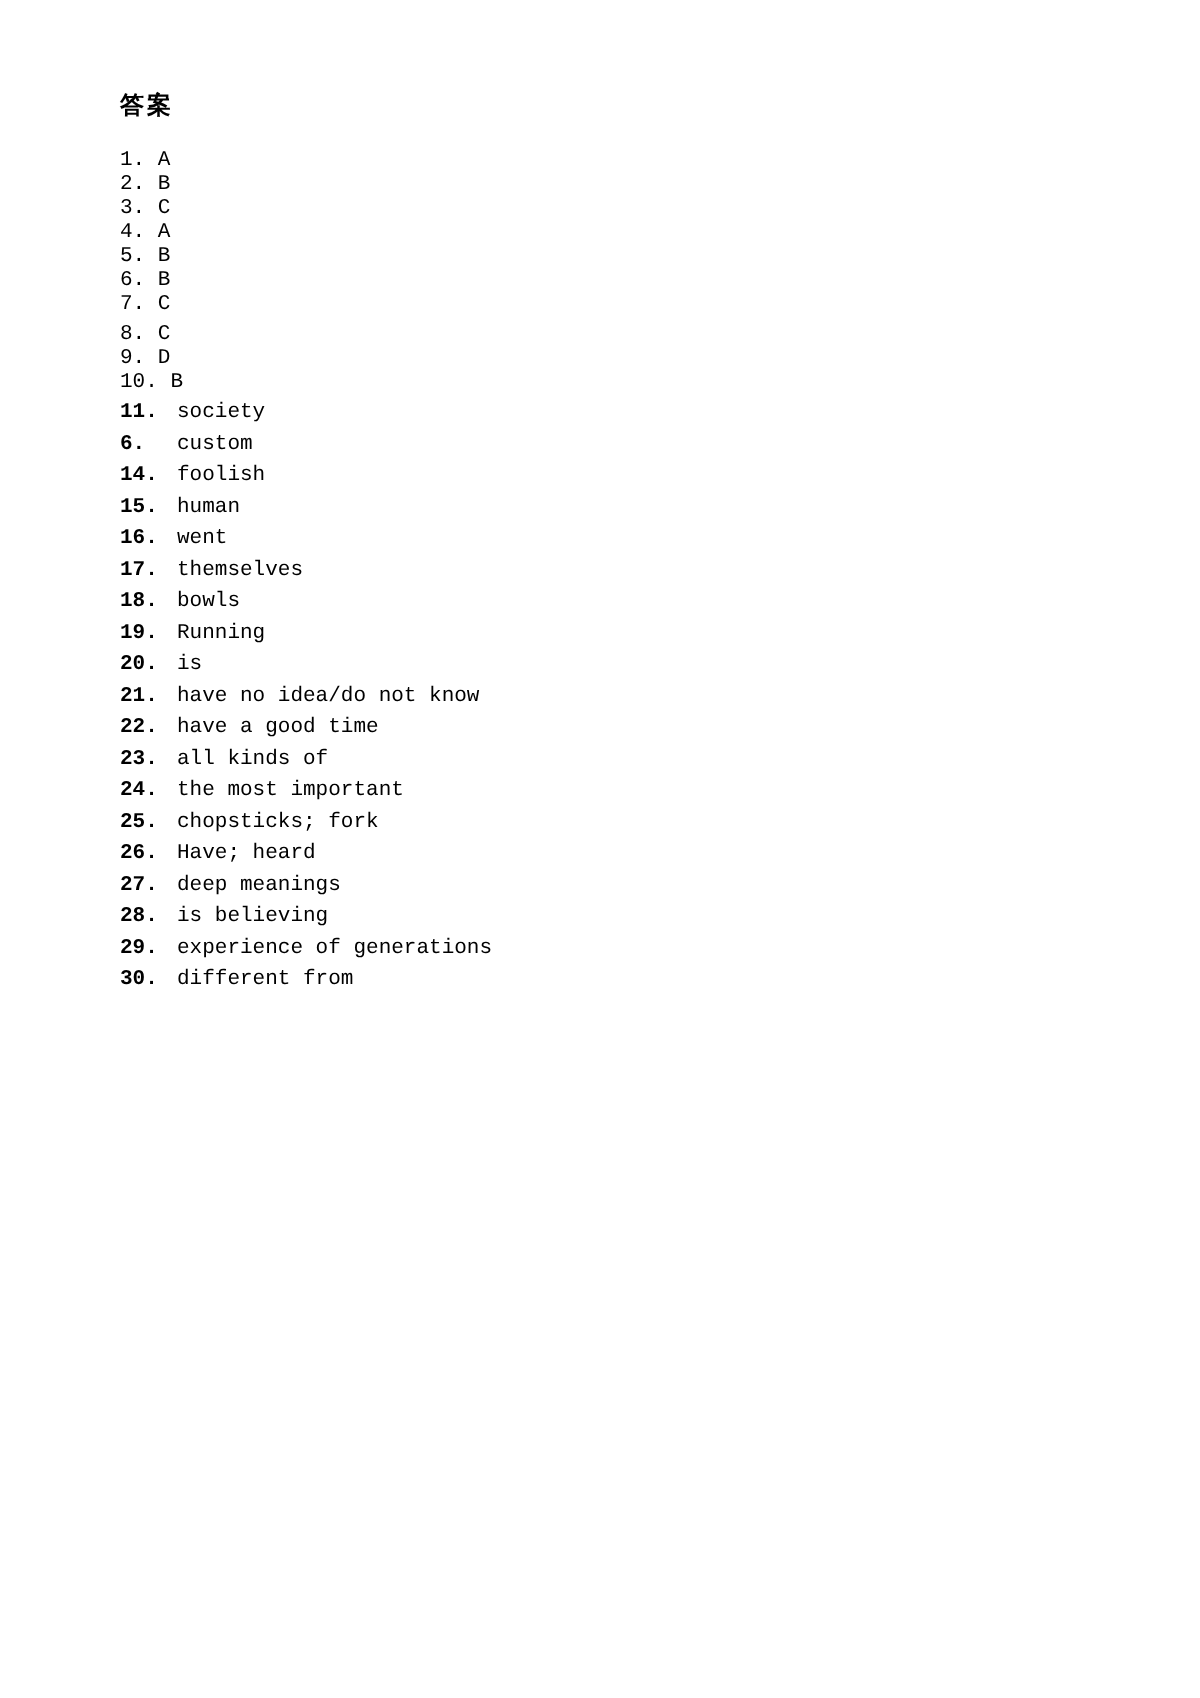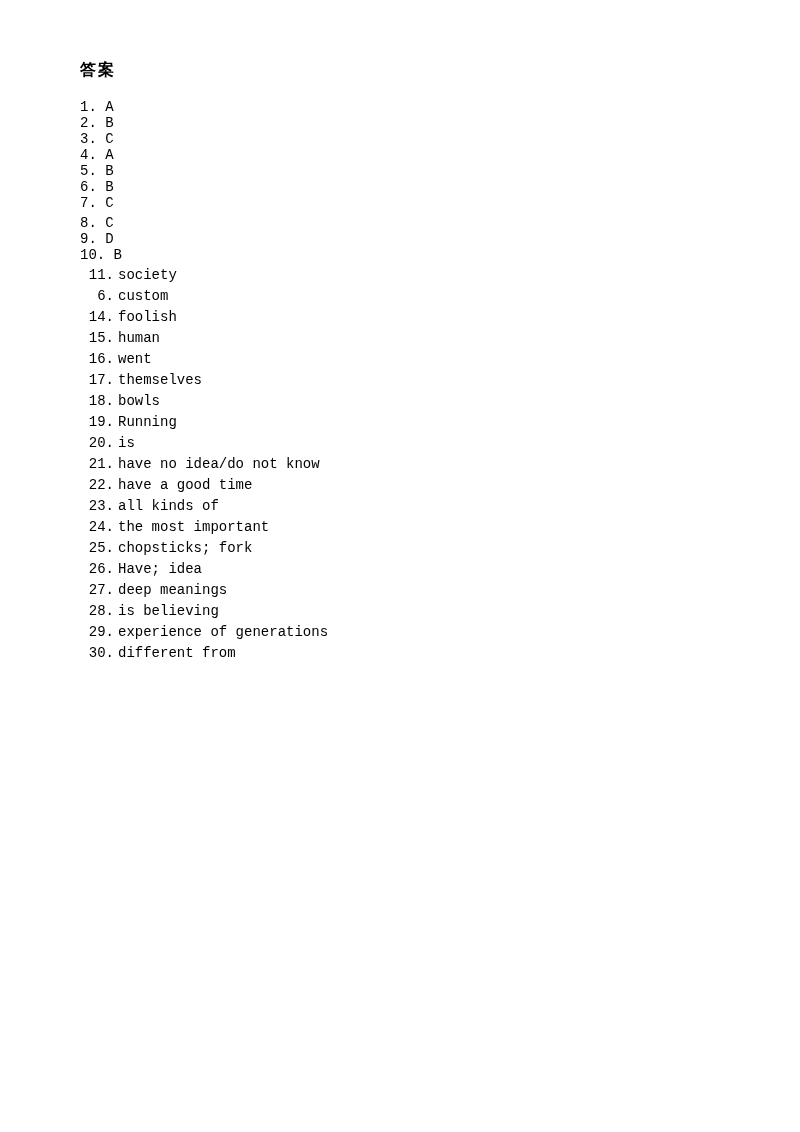--- a/index.html
+++ b/index.html
@@ -43,22 +43,23 @@
 
     .answer-line {
       margin-bottom: 5px;
       display: flex;
       align-items: baseline;
     }
 
     .answer-number {
       min-width: 34px;
       display: inline-block;
-      text-align: right;
+      text-align: left;
       margin-right: 4px;
+      font-weight: bold;
     }
 
     .answer-value {
       display: inline-block;
     }
   </style>
 </head>
 <body>
 
 <div class="page-title">答案</div>
@@ -133,21 +134,21 @@
       <div class="answer-line">
         <span class="answer-number">24.</span>
         <span class="answer-value">the most important</span>
       </div>
       <div class="answer-line">
         <span class="answer-number">25.</span>
         <span class="answer-value">chopsticks; fork</span>
       </div>
       <div class="answer-line">
         <span class="answer-number">26.</span>
-        <span class="answer-value">Have; idea</span>
+        <span class="answer-value">Have; heard</span>
       </div>
       <div class="answer-line">
         <span class="answer-number">27.</span>
         <span class="answer-value">deep meanings</span>
       </div>
       <div class="answer-line">
         <span class="answer-number">28.</span>
         <span class="answer-value">is believing</span>
       </div>
       <div class="answer-line">

